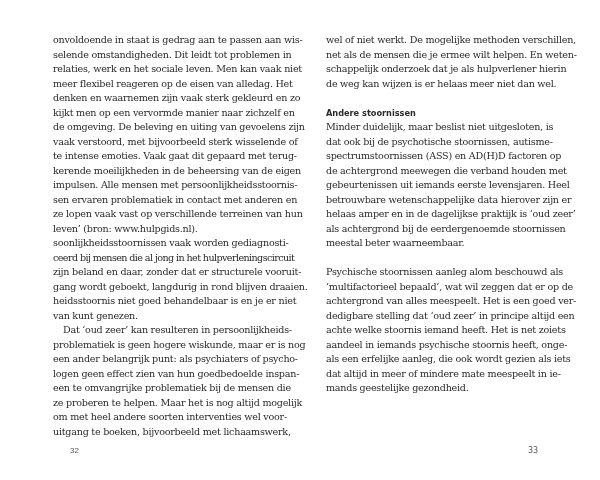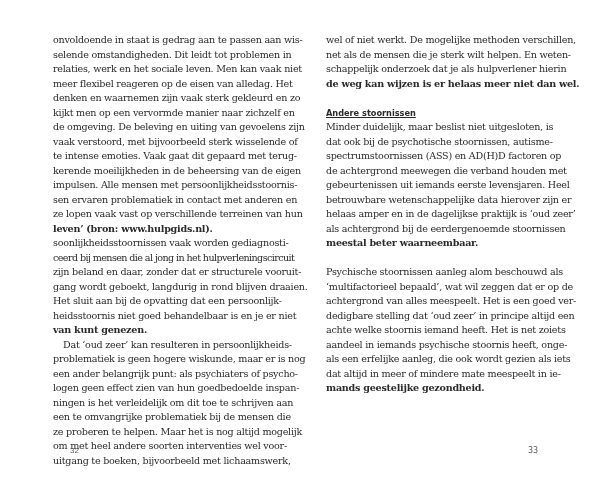--- a/index.html
+++ b/index.html
@@ -13,33 +13,32 @@
       font-family: "DejaVu Serif", "Liberation Serif", serif;
       font-size: 9.6px;
       line-height: 14.5px;
       height: 14.5px;
       color: #2a2a2a;
       white-space: nowrap;
       text-align: justify;
       text-align-last: justify;
       letter-spacing: -0.25px;
     }
-    .line.last { text-align-last: left; font-weight: bold; }
+    .line.last { text-align-last: left; }
     .line.indent { padding-left: 10px; }
     .blank { height: 14.5px; }
     .heading {
       display: block;
       font-family: "DejaVu Sans", "Liberation Sans", sans-serif;
       font-size: 8.2px;
       font-weight: bold;
       color: #2a2a2a;
       line-height: 14.5px;
       height: 14.5px;
       margin-top: 0;
-      text-decoration: underline;
     }
     .page-number {
       position: absolute;
       top: 446px;
       font-family: Liberation Sans, sans-serif;
       font-size: 8px;
       color: #555555;
     }
     .page-number.left { left: 70px; }
     .page-number.right { left: 528px; font-family: "DejaVu Sans", "Liberation Sans", sans-serif; }
@@ -61,38 +60,36 @@
     <span class="line">te intense emoties. Vaak gaat dit gepaard met terug-</span>
     <span class="line">kerende moeilijkheden in de beheersing van de eigen</span>
     <span class="line">impulsen. Alle mensen met persoonlijkheidsstoornis-</span>
     <span class="line">sen ervaren problematiek in contact met anderen en</span>
     <span class="line">ze lopen vaak vast op verschillende terreinen van hun</span>
     <span class="line last">leven’ (bron: www.hulpgids.nl).</span>
     <span class="line">soonlijkheidsstoornissen vaak worden gediagnosti-</span>
     <span class="line" style="letter-spacing:-0.6px;">ceerd bij mensen die al jong in het hulpverleningscircuit</span>
     <span class="line">zijn beland en daar, zonder dat er structurele vooruit-</span>
     <span class="line">gang wordt geboekt, langdurig in rond blijven draaien.</span>
-    <span class="line">Het sluit aan bij de opvatting dat een persoonlijk-</span>
     <span class="line">heidsstoornis niet goed behandelbaar is en je er niet</span>
     <span class="line last">van kunt genezen.</span>
     <span class="line indent">Dat ‘oud zeer’ kan resulteren in persoonlijkheids-</span>
     <span class="line">problematiek is geen hogere wiskunde, maar er is nog</span>
     <span class="line">een ander belangrijk punt: als psychiaters of psycho-</span>
     <span class="line">logen geen effect zien van hun goedbedoelde inspan-</span>
-    <span class="line">ningen is het verleidelijk om dit toe te schrijven aan</span>
     <span class="line">een te omvangrijke problematiek bij de mensen die</span>
     <span class="line">ze proberen te helpen. Maar het is nog altijd mogelijk</span>
     <span class="line">om met heel andere soorten interventies wel voor-</span>
     <span class="line">uitgang te boeken, bijvoorbeeld met lichaamswerk,</span>
 
   </div>
 
   <div class="page right" style="top:33px;">
     <span class="line">wel of niet werkt. De mogelijke methoden verschillen,</span>
-    <span class="line">net als de mensen die je sterk wilt helpen. En weten-</span>
+    <span class="line">net als de mensen die je ermee wilt helpen. En weten-</span>
     <span class="line">schappelijk onderzoek dat je als hulpverlener hierin</span>
     <span class="line last">de weg kan wijzen is er helaas meer niet dan wel.</span>
     <div class="blank"></div>
     <span class="heading">Andere stoornissen</span>
     <span class="line">Minder duidelijk, maar beslist niet uitgesloten, is</span>
     <span class="line">dat ook bij de psychotische stoornissen, autisme-</span>
     <span class="line">spectrumstoornissen (ASS) en AD(H)D factoren op</span>
     <span class="line">de achtergrond meewegen die verband houden met</span>
     <span class="line">gebeurtenissen uit iemands eerste levensjaren. Heel</span>
     <span class="line">betrouwbare wetenschappelijke data hierover zijn er</span>

